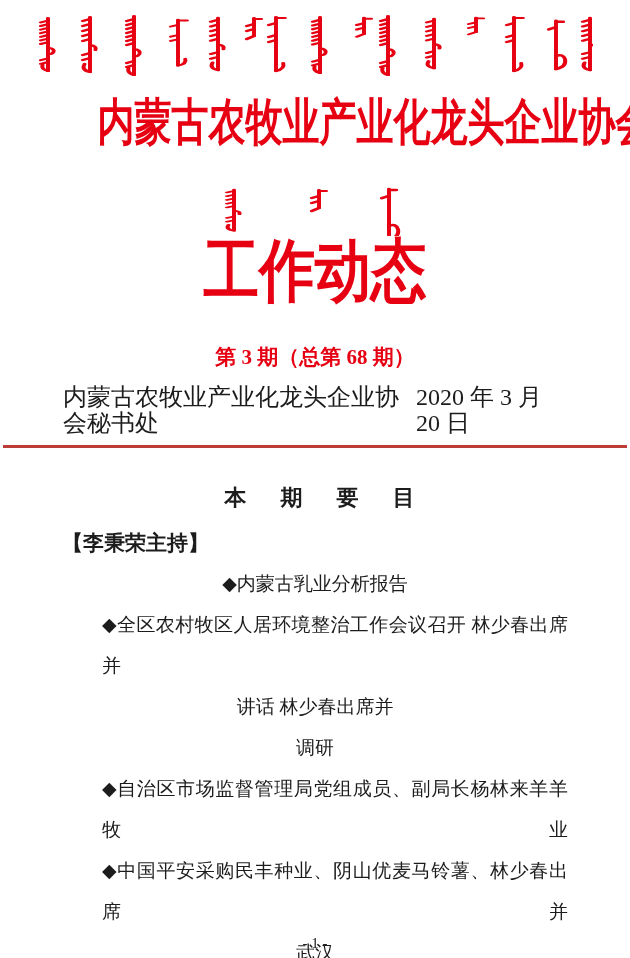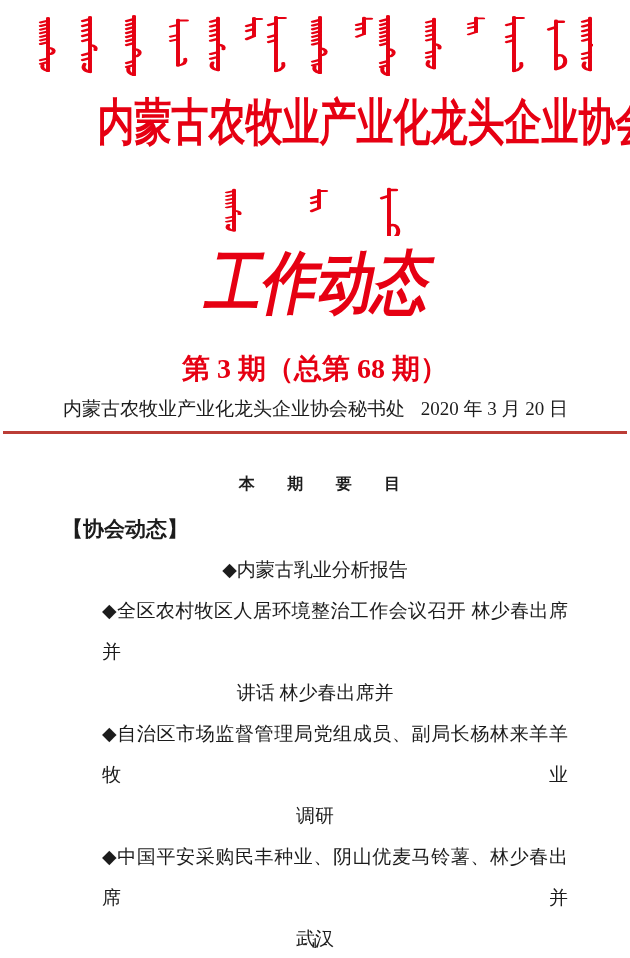--- a/index.html
+++ b/index.html
@@ -38,60 +38,59 @@
     color:var(--accent-red);
     letter-spacing:0;
   }
   .mong-small{
     margin:22px auto 0 auto;
     width:240px;height:50px;
     display:block;
     color:var(--accent-red);
   }
   .bulletin-title{
-    margin-top:12px;
+    margin-top:0;
     text-align:center;
     line-height:70px;
     white-space:nowrap;
-    font-style:italic;
   }
   .bulletin-title .scale{
     display:inline-block;
     transform:scale(0.82,1);
     transform-origin:50% 50%;
     font-size:68px;
     font-weight:bold;
     color:var(--accent-red);
   }
   .issue-line{
     margin-top:20px;
     text-align:center;
     line-height:26px;
-    font-size:28px;
+    font-size:21px;
     font-weight:bold;
     color:var(--accent-red);
   }
   .pub-row{
     margin:14px 62px 0 63px;
     display:flex;
     justify-content:space-between;
     align-items:baseline;
     line-height:26px;
-    font-size:19px;
+    font-size:24px;
   }
   .red-rule{
     margin:9px 3px 0 3px;
     height:3px;
     background:var(--rule-red);
   }
   .toc-title{
     margin-top:37px;
     text-align:center;
     line-height:25px;
-    font-size:16px;
+    font-size:22px;
     font-weight:bold;
     font-family:"Liberation Sans","DejaVu Sans",sans-serif;
     letter-spacing:14px;
     padding-left:14px; 
     margin-left:9px;
   }
   .toc{
     margin:12px 62px 0 62px;
     width:506px;
     font-size:19px;
@@ -198,31 +197,31 @@
 <div class="pub-row">
   <span>内蒙古农牧业产业化龙头企业协会秘书处</span>
   <span>2020 年 3 月 20 日</span>
 </div>
 
 <div class="red-rule"></div>
 
 <div class="toc-title">本 期 要 目</div>
 
 <div class="toc">
-  <div class="toc-heading">【协会动态】</div>
+  <div class="toc-heading">【李秉荣主持】</div>
   <div>
     <span class="toc-line">◆内蒙古乳业分析报告</span>
   </div>
   <div>
     <span class="toc-line cont">◆全区农村牧区人居环境整治工作会议召开 林少春出席并</span>
     <span class="toc-line">讲话 林少春出席并</span>
   </div>
   <div>
+    <span class="toc-line">调研</span>
     <span class="toc-line cont">◆自治区市场监督管理局党组成员、副局长杨林来羊羊牧业</span>
-    <span class="toc-line">调研</span>
   </div>
   <div>
     <span class="toc-line cont">◆中国平安采购民丰种业、阴山优麦马铃薯、林少春出席并</span>
     <span class="toc-line">武汉</span>
   </div>
 </div>
 
 <div class="page-num">- 1 -</div>
 
 </body></html>

